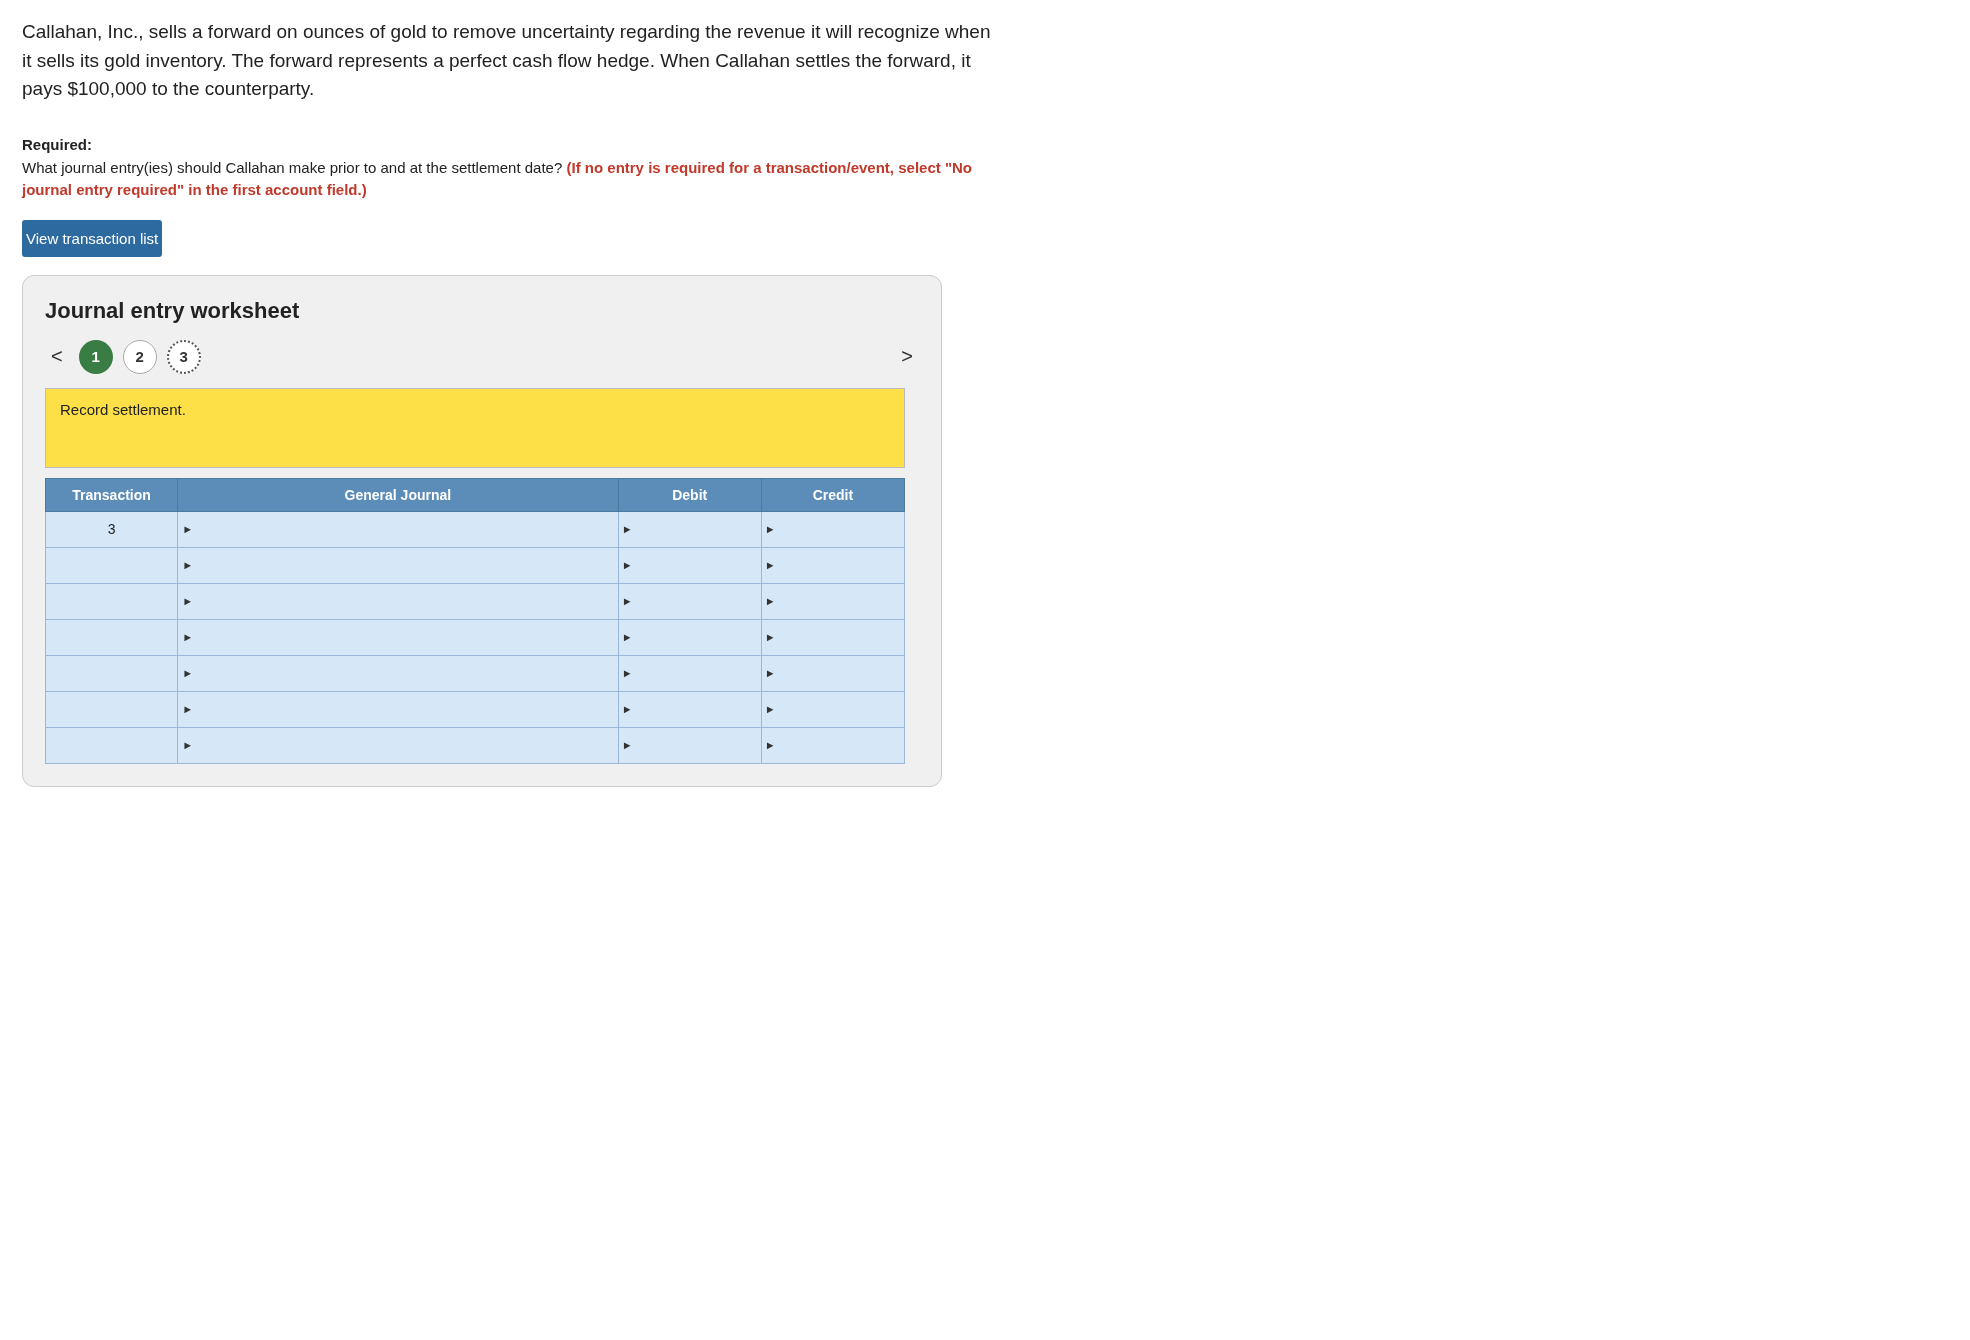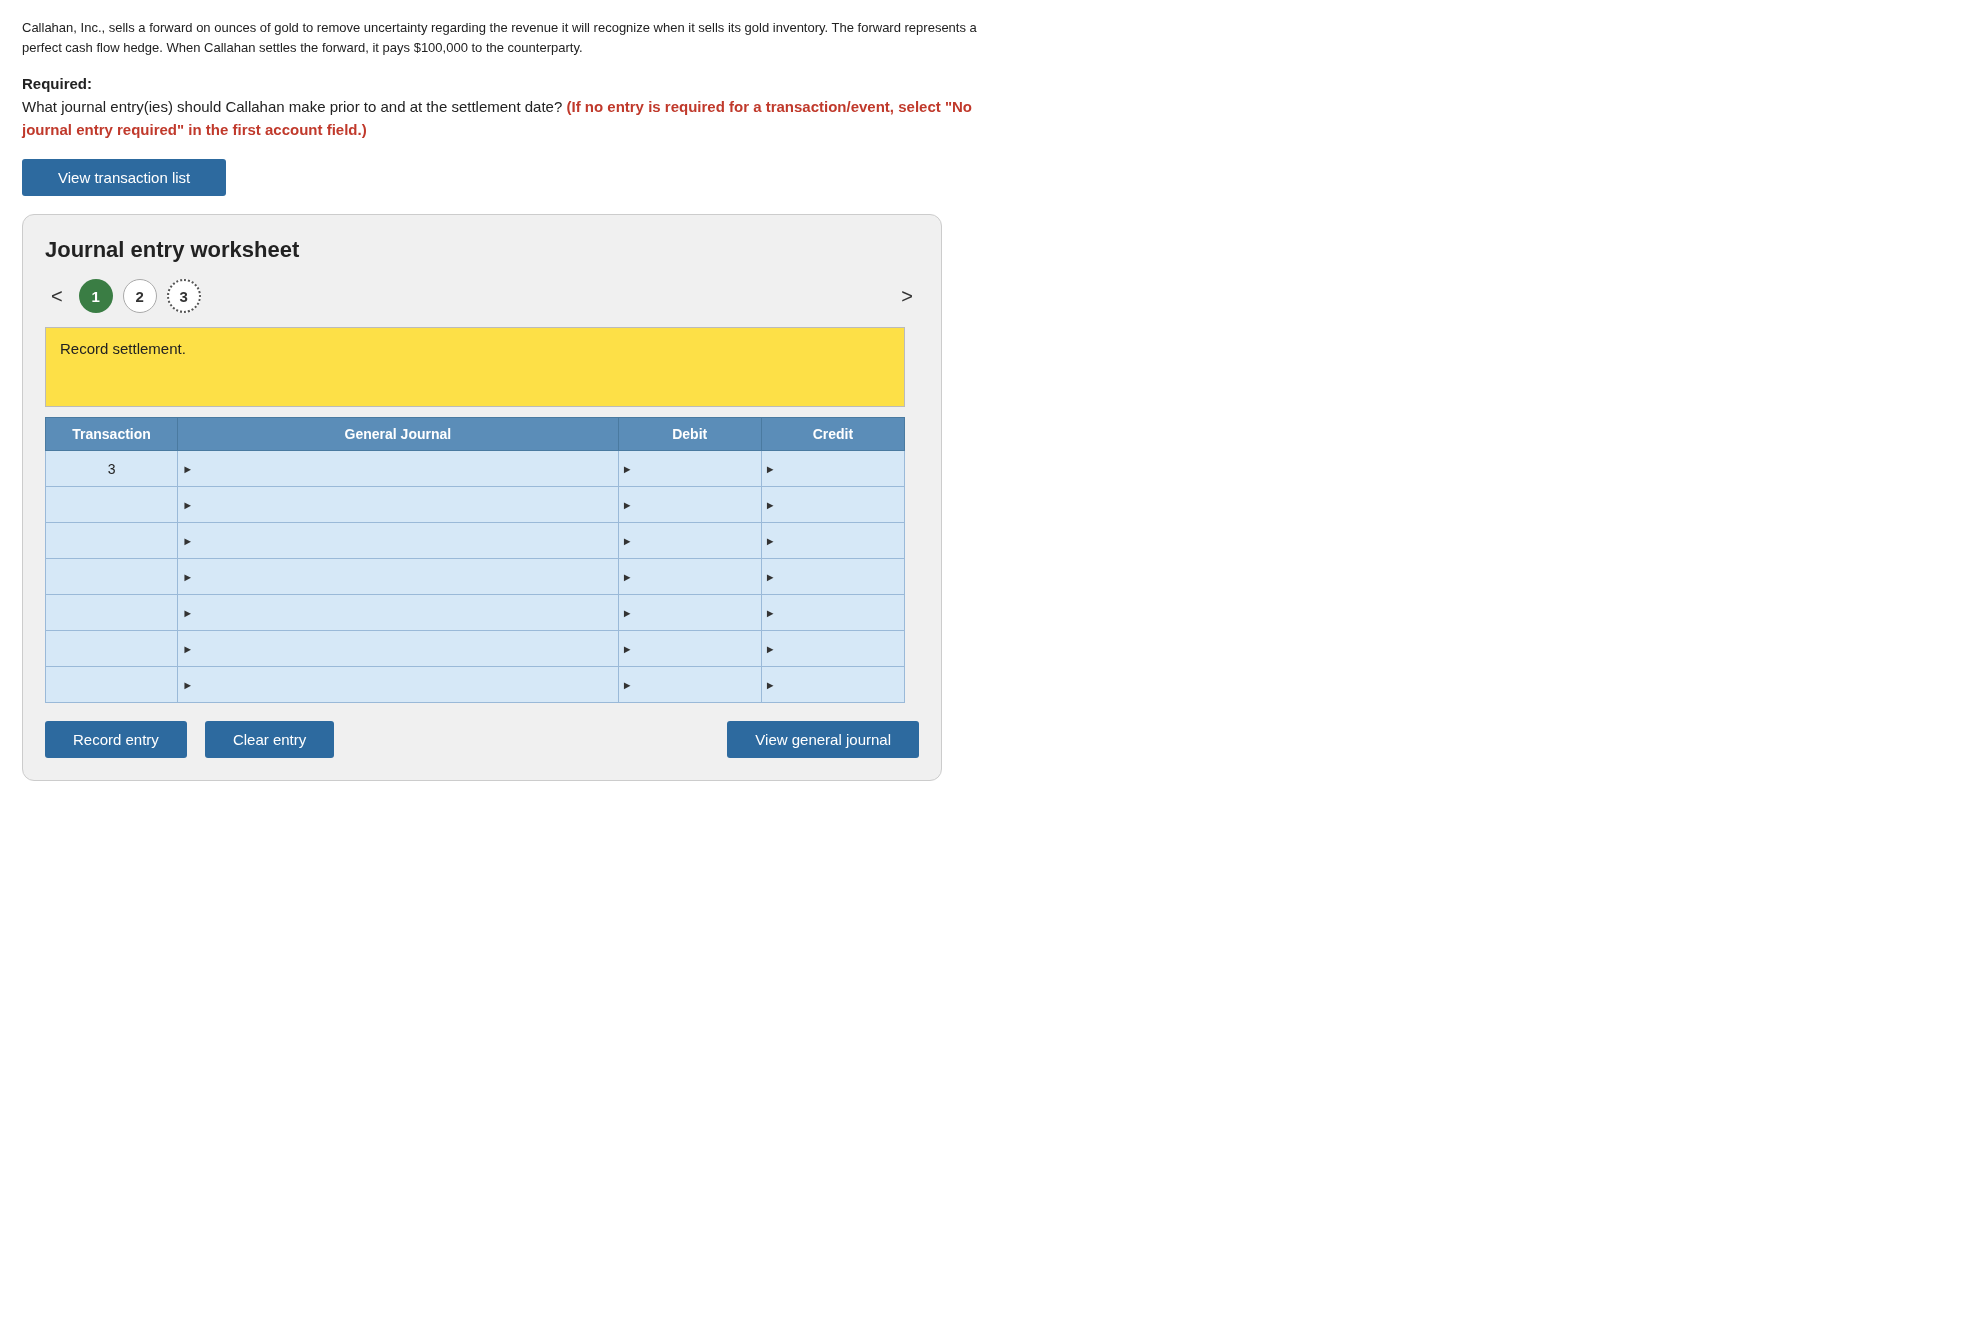--- a/index.html
+++ b/index.html
@@ -11,23 +11,23 @@
     body {
       font-family: Arial, sans-serif;
       font-size: 15px;
       color: #222;
       background: #fff;
       padding: 18px 22px;
       max-width: 1970px;
     }
 
     .intro-text {
-      font-size: 13px;
+      font-size: 19px;
       line-height: 1.5;
-      margin-bottom: 18px;
+      margin-bottom: 32px;
       max-width: 980px;
     }
 
     .required-label {
       font-weight: bold;
       margin-bottom: 4px;
     }
 
     .required-question {
       font-size: 15px;
@@ -38,21 +38,21 @@
 
     .red-bold {
       color: #c0392b;
       font-weight: bold;
     }
 
     .view-transaction-btn {
       background-color: #2d6a9f;
       color: #fff;
       border: none;
-      padding: 10px 36px;
+      padding: 10px 4px;
       font-size: 15px;
       cursor: pointer;
       border-radius: 3px;
       margin-bottom: 18px;
       display: inline-block;
     }
 
     .worksheet-container {
       background: #f0f0f0;
       border: 1px solid #ccc;
@@ -452,22 +452,17 @@
         <td class="amount-cell">
           <div class="amount-cell-inner">
             <span class="amount-arrow">►</span>
             <input class="amount-input" type="text" value="" style="">
           </div>
         </td>
       </tr>
     </tbody>
   </table>
 
-  <div class="button-row">
-    <button class="action-btn">Record entry</button>
-    <button class="action-btn">Clear entry</button>
-    <button class="action-btn right">View general journal</button>
-  </div>
 
 </div>
 
 
 
 
 </body></html>

